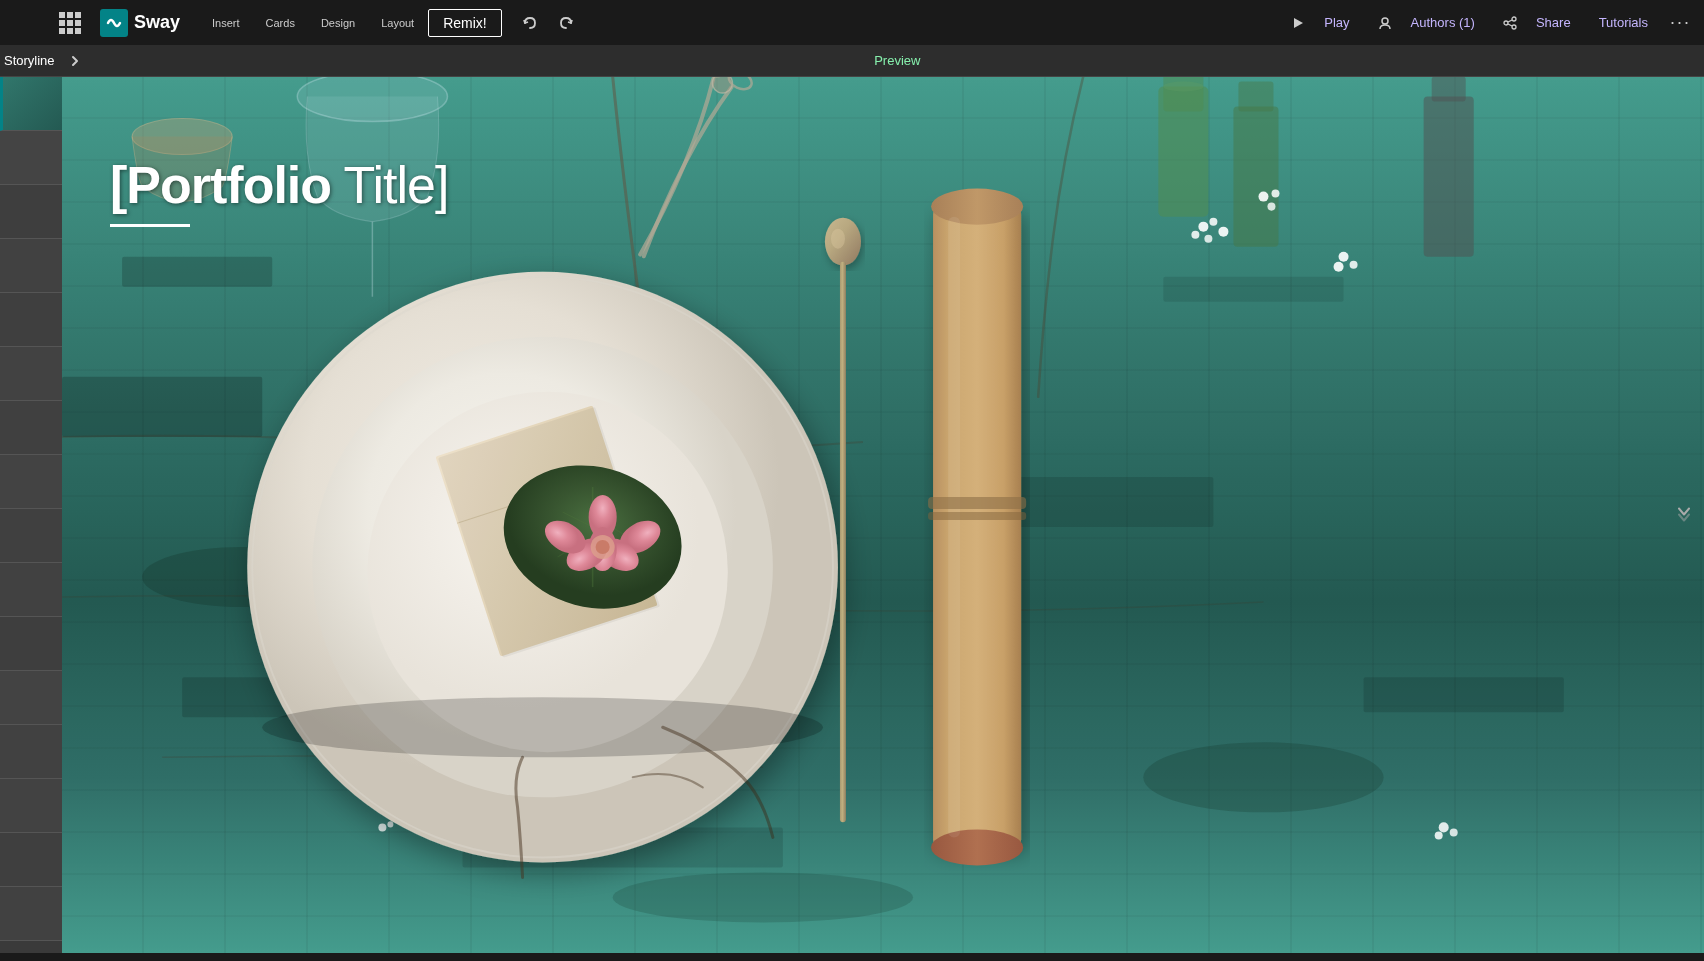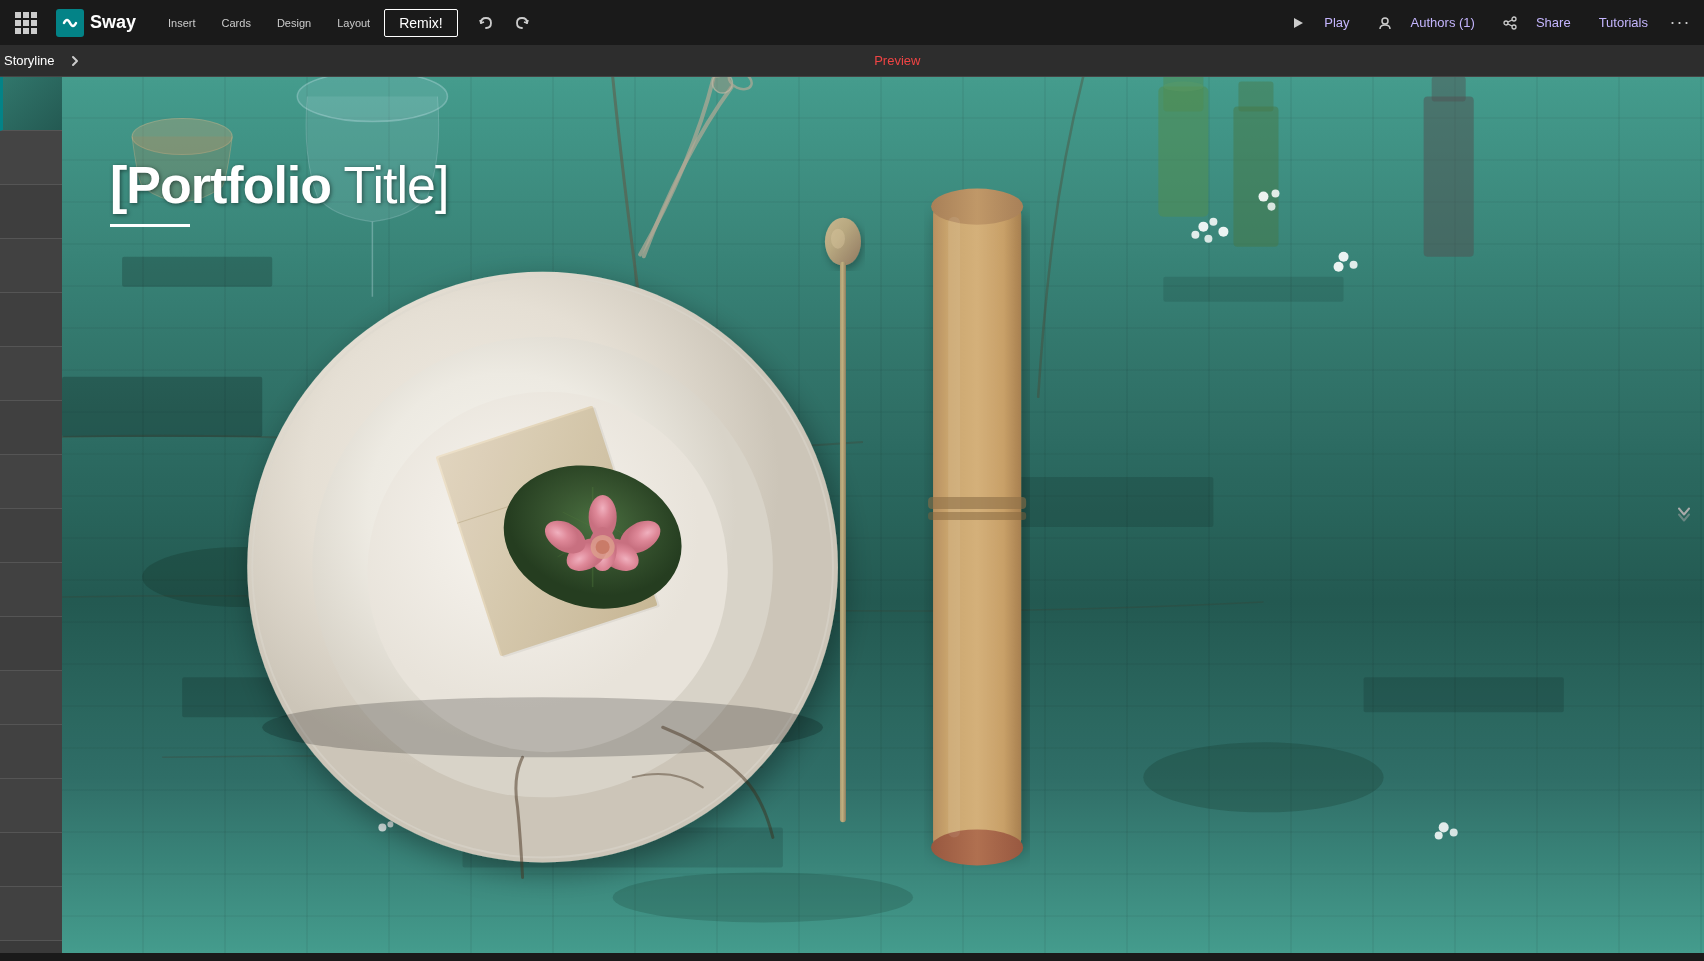--- a/index.html
+++ b/index.html
@@ -6,20 +6,21 @@
     body { font-family: 'Segoe UI', Arial, sans-serif; background: #1a1a1a; width: 1704px; height: 961px; overflow: hidden; }
 
     
     .navbar {
       display: flex;
       align-items: center;
       background: #1a1a1a;
       height: 45px;
       padding: 4px 8px;
       gap: 4px;
+      margin-left: 44px;
     }
     .navbar-left {
       display: flex;
       align-items: center;
       gap: 4px;
     }
     .apps-icon-btn {
       width: 36px;
       height: 36px;
       display: flex;
@@ -347,21 +348,21 @@
 </div>
 
 <div class="storyline-bar">
   <span class="storyline-label">Storyline</span>
   <div class="storyline-chevron">
     <svg width="12" height="12" viewBox="0 0 12 12">
       <polyline points="4,2 8,6 4,10" stroke="#ccc" stroke-width="2" fill="none" stroke-linecap="round" stroke-linejoin="round"></polyline>
     </svg>
   </div>
   <div style="flex:1; display:flex; justify-content:center; align-items:center;">
-    <span style="color:#ef4444; font-size:13px;">Preview</span>
+    <span style="color:#86efac; font-size:13px;">Preview</span>
   </div>
 </div>
 
 <div class="main-area">
 
   <div class="sidebar">
     <div class="sidebar-thumb active">
       <div class="sidebar-thumb-inner" style="background: linear-gradient(135deg, #2d7a6e 0%, #1e5a52 100%); opacity:0.9;"></div>
     </div>
     <div class="sidebar-thumb">

